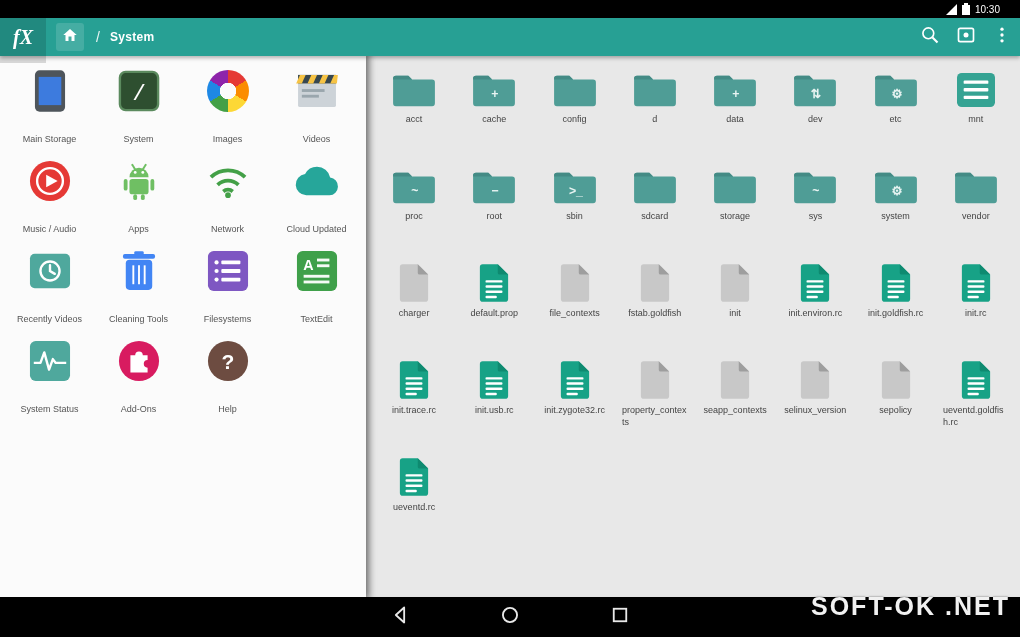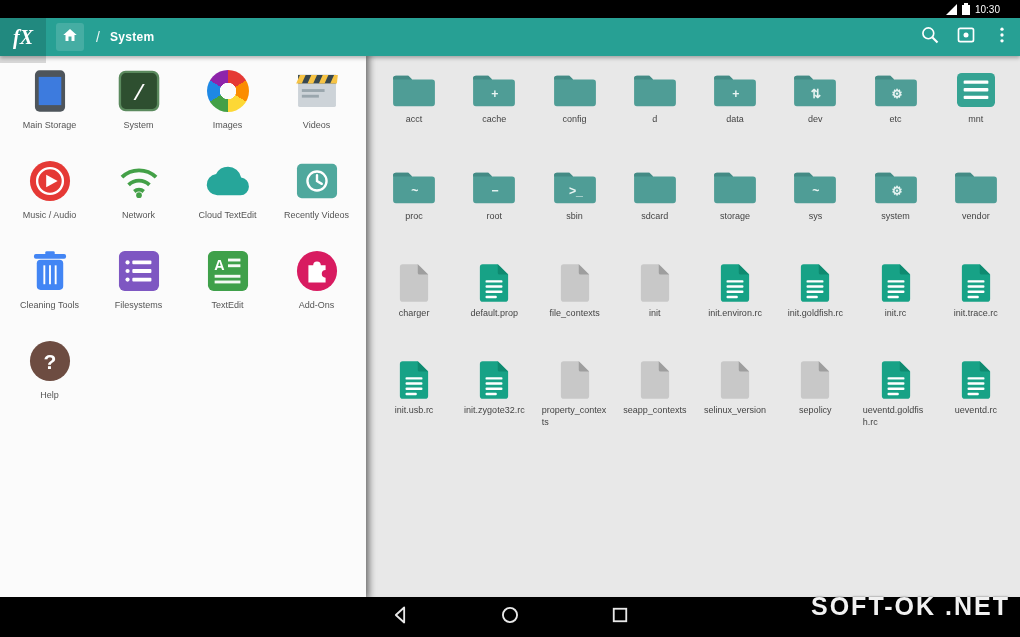--- a/index.html
+++ b/index.html
@@ -35,21 +35,21 @@
   }
   
   .content{position:absolute;top:56px;bottom:40px;left:0;right:0;display:flex;}
   .left-panel{
     width:366px;background:#fbfbfb;box-shadow:3px 0 6px rgba(0,0,0,.30);
     z-index:2;padding:12px 5px 0 5px;box-sizing:border-box;overflow:hidden;
   }
   .app-grid{display:grid;grid-template-columns:repeat(4,1fr);row-gap:8px;}
   .app-item{display:flex;flex-direction:column;align-items:center;gap:6px;height:82px;cursor:pointer;}
   .app-icon{height:46px;display:flex;align-items:center;justify-content:center;}
-  .app-label{font-size:9px;color:#555;text-align:center;line-height:1.25;max-width:72px;}
+  .app-label{font-size:9px;color:#555;text-align:center;line-height:1.25;max-width:72px;margin-top:14px;}
   .colorwheel{
     width:42px;height:42px;border-radius:50%;
     background:
       radial-gradient(circle,#fbfbfb 0 8px,rgba(0,0,0,0) 8.5px),
       conic-gradient(#E53935 0 60deg,#FB8C00 60deg 120deg,#FDD835 120deg 180deg,
                      #43A047 180deg 240deg,#1E88E5 240deg 300deg,#8E24AA 300deg 360deg);
   }
   .right-panel{
     flex:1;background:#e8e8e8;padding:10px 4px 0 8px;box-sizing:border-box;overflow:hidden;
     box-shadow:inset 9px 0 9px -7px rgba(0,0,0,.35);
@@ -184,38 +184,59 @@
               <svg width="42" height="42" viewBox="0 0 44 44">
                 <circle cx="22" cy="22" r="21" fill="#E53935"></circle>
                 <circle cx="22" cy="22" r="13.5" fill="none" stroke="#fff" stroke-width="2.5"></circle>
                 <polygon points="18,15.5 30,22 18,28.5" fill="#fff"></polygon>
               </svg>
             </div>
             <div class="app-label">Music / Audio</div>
           </div>
           <div class="app-item">
             <div class="app-icon">
+              <svg width="42" height="42" viewBox="0 0 44 44">
+                <g fill="#6FBF63">
+                  <path d="M12 18 a10 10 0 0 1 20 0 z"></path>
+                  <rect x="12" y="20" width="20" height="16" rx="3"></rect>
+                  <rect x="6" y="20" width="4" height="12" rx="2"></rect>
+                  <rect x="34" y="20" width="4" height="12" rx="2"></rect>
+                  <rect x="16" y="36" width="4" height="6" rx="2"></rect>
+                  <rect x="24" y="36" width="4" height="6" rx="2"></rect>
+                </g>
+                <g stroke="#6FBF63" stroke-width="2" stroke-linecap="round">
+                  <line x1="15" y1="5" x2="18" y2="10"></line>
+                  <line x1="29" y1="5" x2="26" y2="10"></line>
+                </g>
+                <circle cx="18" cy="13" r="1.5" fill="#fff"></circle>
+                <circle cx="26" cy="13" r="1.5" fill="#fff"></circle>
+              </svg>
+            </div>
+            <div class="app-label">Apps</div>
+          </div>
+          <div class="app-item">
+            <div class="app-icon">
               <svg width="42" height="36" viewBox="0 0 44 38">
                 <g fill="none" stroke="#43A047" stroke-width="4">
                   <path d="M4 15 a26 26 0 0 1 36 0"></path>
                   <path d="M11 23 a16 16 0 0 1 22 0"></path>
                   <path d="M17 30 a8 8 0 0 1 10 0"></path>
                 </g>
                 <circle cx="22" cy="34" r="3" fill="#43A047"></circle>
               </svg>
             </div>
             <div class="app-label">Network</div>
           </div>
           <div class="app-item">
             <div class="app-icon">
               <svg width="44" height="34" viewBox="0 0 48 38">
                 <path d="M38.7 15.1A15 15 0 0 0 24 3 14.9 14.9 0 0 0 10.7 11.1 12 12 0 0 0 12 35h26a10 10 0 0 0 .7-19.9z" fill="#26A69A"></path>
               </svg>
             </div>
-            <div class="app-label">Cloud TextEdit</div>
+            <div class="app-label">Cloud Updated</div>
           </div>
           <div class="app-item">
             <div class="app-icon">
               <svg width="42" height="42" viewBox="0 0 44 44">
                 <rect x="1" y="4" width="42" height="36" rx="5" fill="#4FA89D"></rect>
                 <circle cx="22" cy="22" r="10" fill="none" stroke="#fff" stroke-width="2.5"></circle>
                 <path d="M22 16 v6 l5 3" stroke="#fff" stroke-width="2.5" fill="none" stroke-linecap="round"></path>
               </svg>
             </div>
             <div class="app-label">Recently Videos</div>
@@ -264,20 +285,29 @@
                   <rect x="8" y="26" width="27" height="3"></rect>
                   <rect x="8" y="32" width="27" height="3"></rect>
                 </g>
               </svg>
             </div>
             <div class="app-label">TextEdit</div>
           </div>
           <div class="app-item">
             <div class="app-icon">
               <svg width="42" height="42" viewBox="0 0 44 44">
+                <rect x="1" y="1" width="42" height="42" rx="6" fill="#4FA89D"></rect>
+                <polyline points="5,24 12,24 16,13 21,31 25,20 28,24 39,24" fill="none" stroke="#fff" stroke-width="2.5" stroke-linejoin="round"></polyline>
+              </svg>
+            </div>
+            <div class="app-label">System Status</div>
+          </div>
+          <div class="app-item">
+            <div class="app-icon">
+              <svg width="42" height="42" viewBox="0 0 44 44">
                 <circle cx="22" cy="22" r="21" fill="#D81B60"></circle>
                 <path d="M13 16 h5 a4 4 0 1 1 8 0 h5 v5 a4 4 0 1 0 0 8 v5 h-18 z" fill="#fff"></path>
               </svg>
             </div>
             <div class="app-label">Add-Ons</div>
           </div>
           <div class="app-item">
             <div class="app-icon">
               <svg width="42" height="42" viewBox="0 0 44 44">
                 <circle cx="22" cy="22" r="21" fill="#6D4C41"></circle>
@@ -472,20 +502,29 @@
             <div class="file-label">default.prop</div>
           </div>
           <div class="file-item">
             <div class="file-icon">
               <svg width="32" height="40" viewBox="0 0 34 42">
                 <path d="M2 4 a3 3 0 0 1 3-3 h16 l11 11 v26 a3 3 0 0 1-3 3 H5 a3 3 0 0 1-3-3 z" fill="#C8C8C8"></path>
                 <path d="M21 1 l11 11 h-9 a2 2 0 0 1-2-2 z" fill="#9E9E9E"></path>
               </svg>
             </div>
             <div class="file-label">file_contexts</div>
+          </div>
+          <div class="file-item">
+            <div class="file-icon">
+              <svg width="32" height="40" viewBox="0 0 34 42">
+                <path d="M2 4 a3 3 0 0 1 3-3 h16 l11 11 v26 a3 3 0 0 1-3 3 H5 a3 3 0 0 1-3-3 z" fill="#C8C8C8"></path>
+                <path d="M21 1 l11 11 h-9 a2 2 0 0 1-2-2 z" fill="#9E9E9E"></path>
+              </svg>
+            </div>
+            <div class="file-label">fstab.goldfish</div>
           </div>
           <div class="file-item">
             <div class="file-icon">
               <svg width="32" height="40" viewBox="0 0 34 42">
                 <path d="M2 4 a3 3 0 0 1 3-3 h16 l11 11 v26 a3 3 0 0 1-3 3 H5 a3 3 0 0 1-3-3 z" fill="#C8C8C8"></path>
                 <path d="M21 1 l11 11 h-9 a2 2 0 0 1-2-2 z" fill="#9E9E9E"></path>
               </svg>
             </div>
             <div class="file-label">init</div>
           </div>

